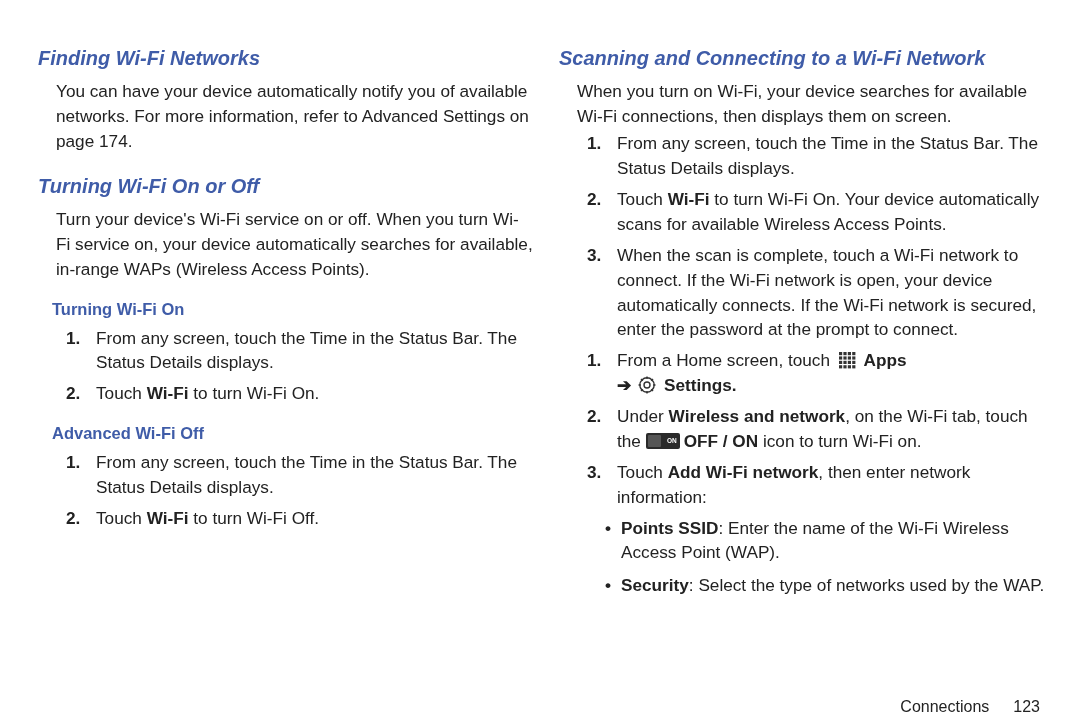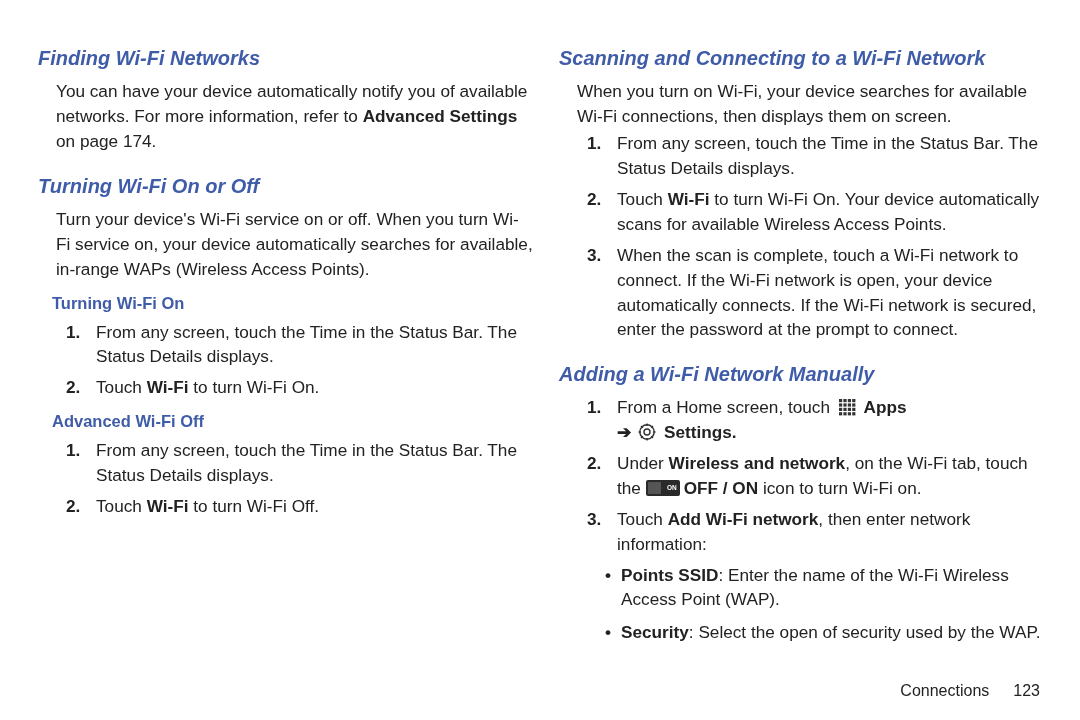--- a/index.html
+++ b/index.html
@@ -27,31 +27,30 @@
     font-weight: 700;
     font-size: 20px;
     margin-top: 18px;
     margin-bottom: 6px;
   }
   .h2.first { margin-top: 0; }
   .h3 {
     color: #3f5ca8;
     font-weight: 700;
     font-size: 16.5px;
-    margin-top: 10px;
+    margin-top: 16px;
     margin-bottom: 4px;
     padding-left: 14px;
   }
   .para {
     padding-left: 18px;
     margin-bottom: 2px;
   }
   .link {
     font-family: Arial, Helvetica, sans-serif;
-    font-weight: bold;
   }
   ol.steps {
     list-style: none;
     padding-left: 58px;
     margin-top: 2px;
   }
   ol.steps > li {
     position: relative;
     margin-bottom: 6px;
     padding-right: 6px;
@@ -119,21 +118,21 @@
   .icon-switch::before {
     content: "";
     position: absolute;
     left: 2px; top: 2px;
     width: 13px; height: 12px;
     background: #555;
     border-radius: 1px;
   }
   .footer {
     position: absolute;
-    bottom: 20px;
+    bottom: 4px;
     right: 40px;
     font-size: 16px;
   }
   .footer .lbl { margin-right: 24px; }
 </style>
 </head>
 <body>
 
 <div class="page">
 
@@ -161,21 +160,20 @@
 
   <div class="col">
     <div class="h2 first">Scanning and Connecting to a Wi-Fi Network</div>
     <div class="para">When you turn on Wi-Fi, your device searches for available Wi-Fi connections, then displays them on screen.</div>
     <ol class="steps">
       <li><span class="num">1.</span><span>From any screen, touch the Time in the Status Bar. The Status Details displays.</span></li>
       <li><span class="num">2.</span><span>Touch </span><span class="b">Wi-Fi</span><span> to turn Wi-Fi On. Your device automatically scans for available Wireless Access Points.</span></li>
       <li><span class="num">3.</span><span>When the scan is complete, touch a Wi-Fi network to connect. If the Wi-Fi network is open, your device automatically connects. If the Wi-Fi network is secured, enter the password at the prompt to connect.</span></li>
     </ol>
 
-    <div class="h2">Adding a Wi-Fi Network Manually</div>
     <ol class="steps">
       <li><span class="num">1.</span>
         <span>From a Home screen, touch </span>
         <span class="icon-apps">
           <svg viewBox="0 0 18 18">
               <g fill="#333">
             <rect x="1" y="1" width="3.2" height="3.2"></rect>
                 <rect x="5.4" y="1" width="3.2" height="3.2"></rect>
                 <rect x="9.8" y="1" width="3.2" height="3.2"></rect>
                 <rect x="14.2" y="1" width="3.2" height="3.2"></rect>
@@ -216,20 +214,20 @@
       </li>
       <li><span class="num">2.</span>
         <span>Under </span><span class="b">Wireless and network</span><span>, on the Wi-Fi tab, touch the </span><span class="icon-switch"></span><span class="b">OFF / ON</span><span> icon to turn Wi-Fi on.</span>
       </li>
       <li><span class="num">3.</span>
         <span>Touch </span><span class="b">Add Wi-Fi network</span><span>, then enter network information:</span>
       </li>
     </ol>
     <ul class="bullets">
       <li><span class="b">Points SSID</span><span>: Enter the name of the Wi-Fi Wireless Access Point (WAP).</span></li>
-      <li><span class="b">Security</span><span>: Select the open of security used by the WAP.</span></li>
+      <li><span class="b">Security</span><span>: Select the type of networks used by the WAP.</span></li>
     </ul>
   </div>
 </div>
 
 <div class="footer">
   <span class="lbl">Connections</span><span>123</span>
 </div>
 
 </body></html>

